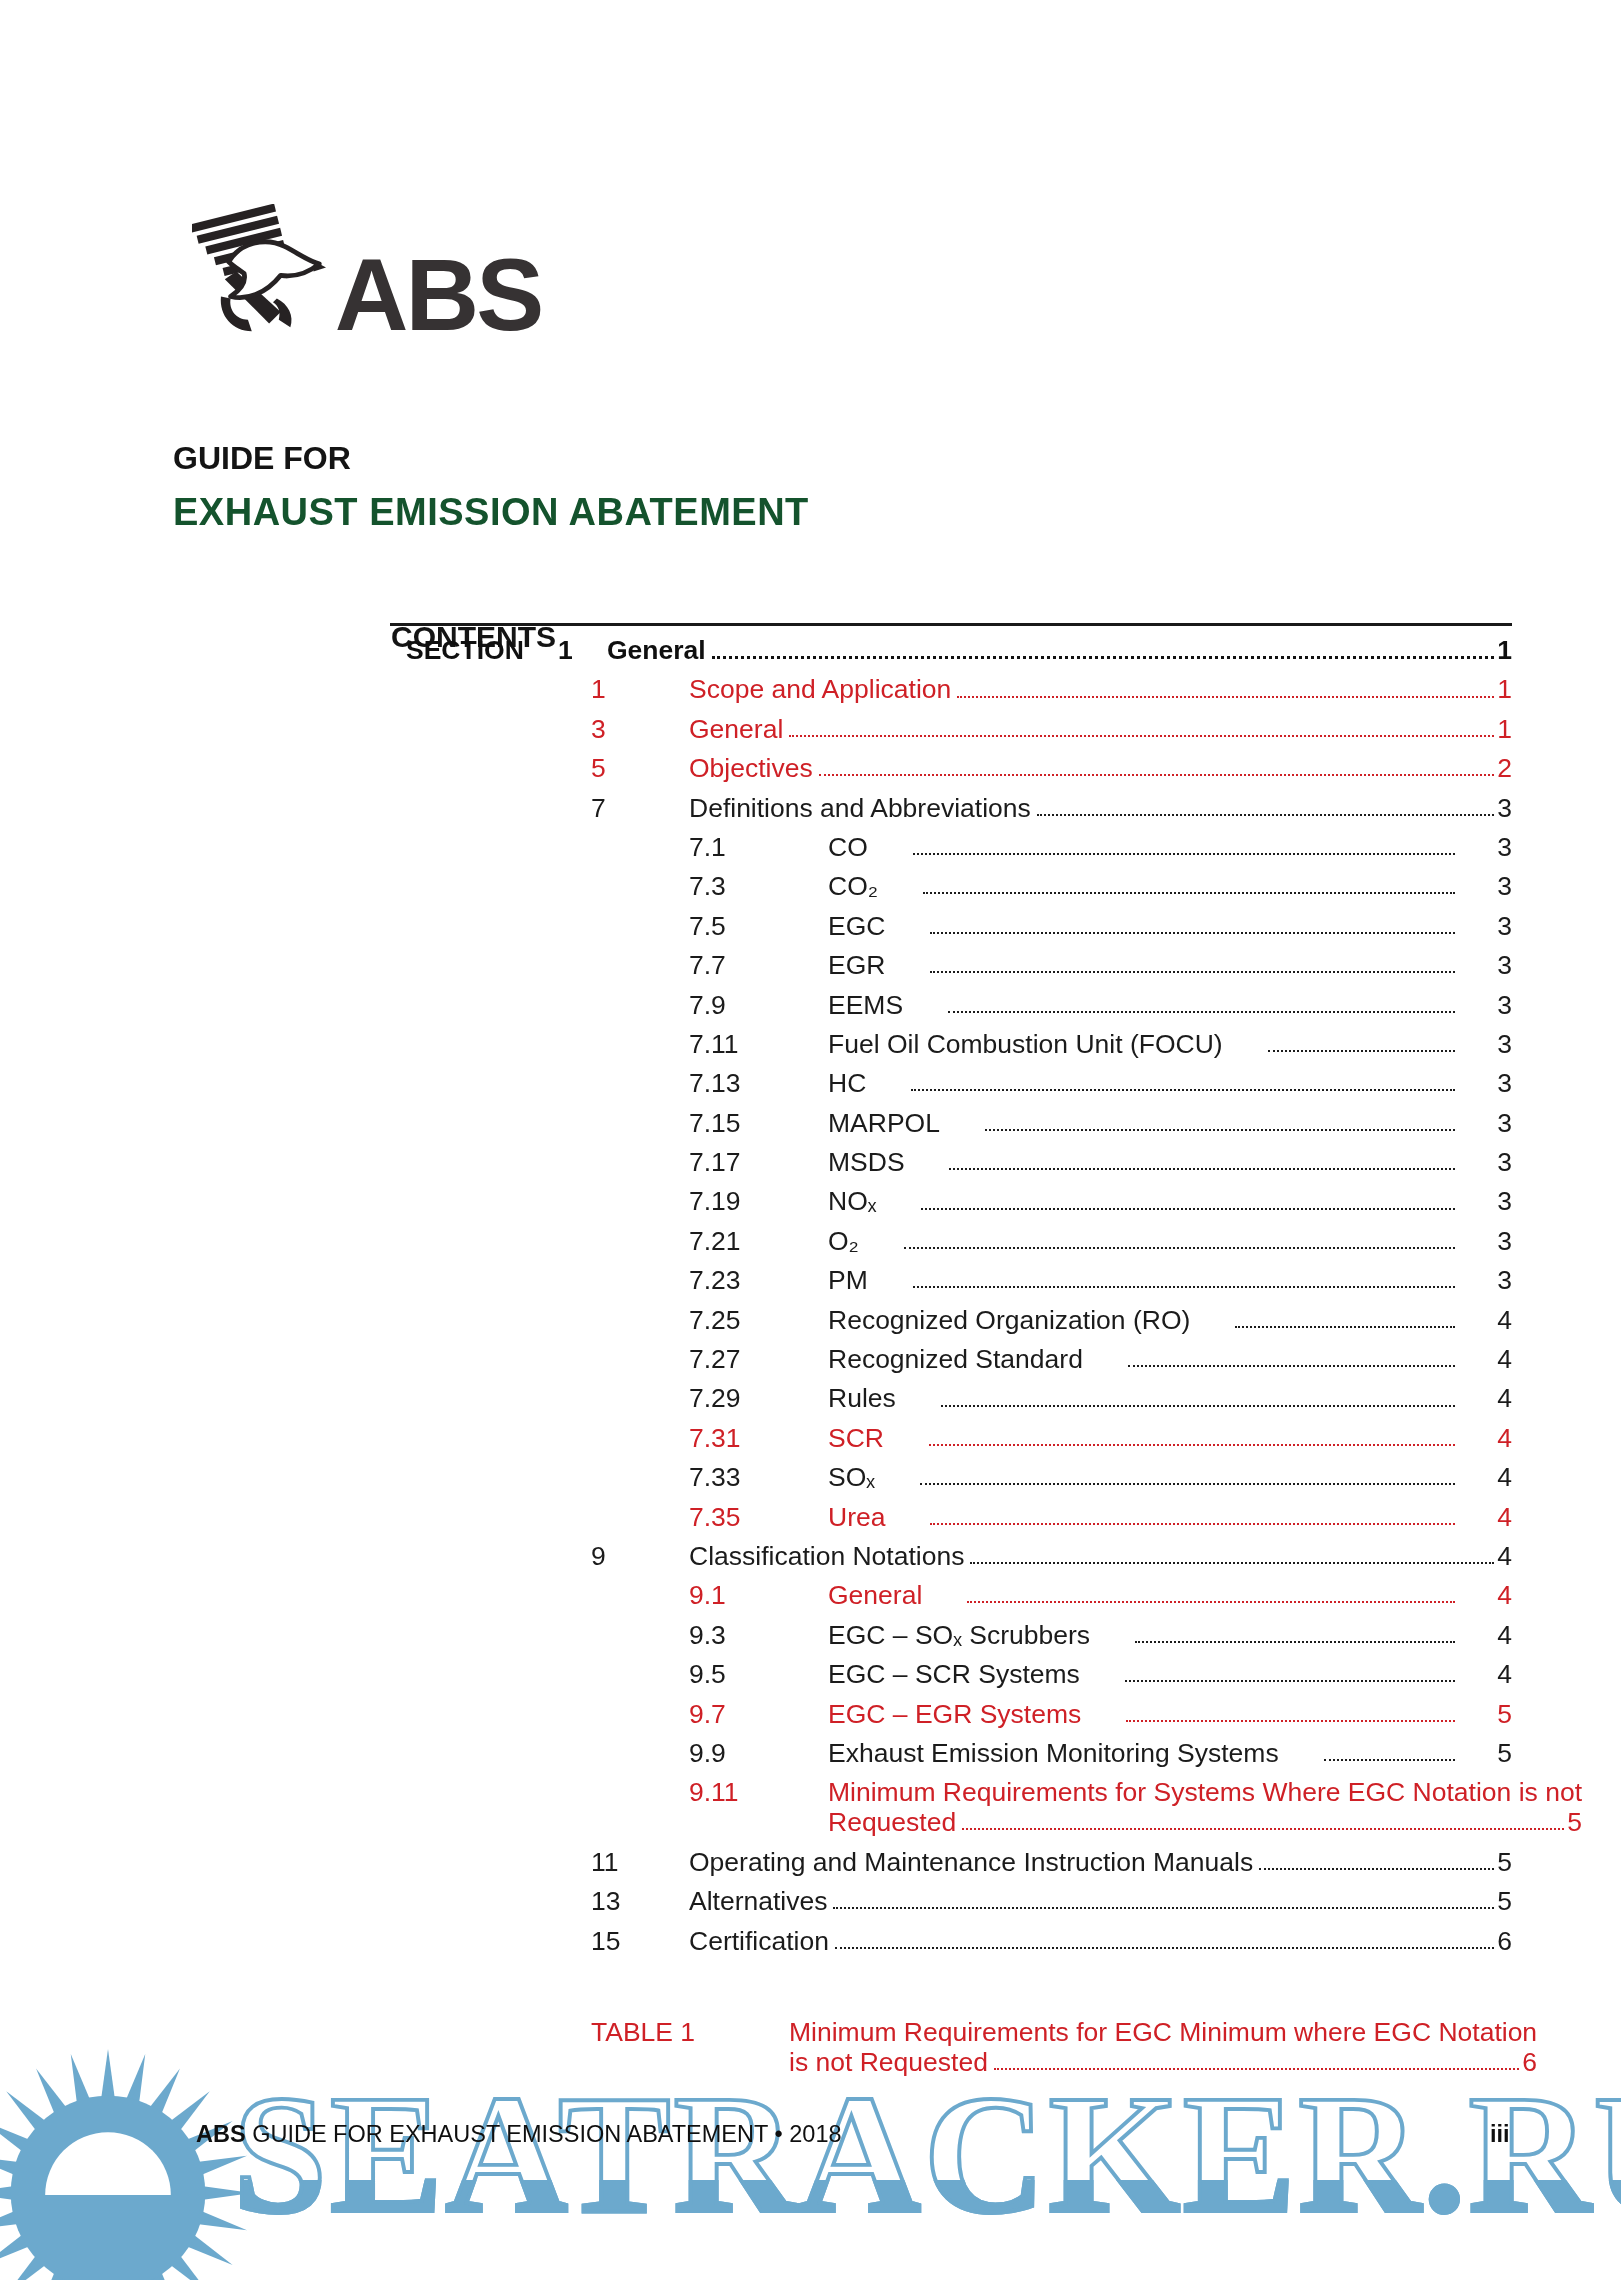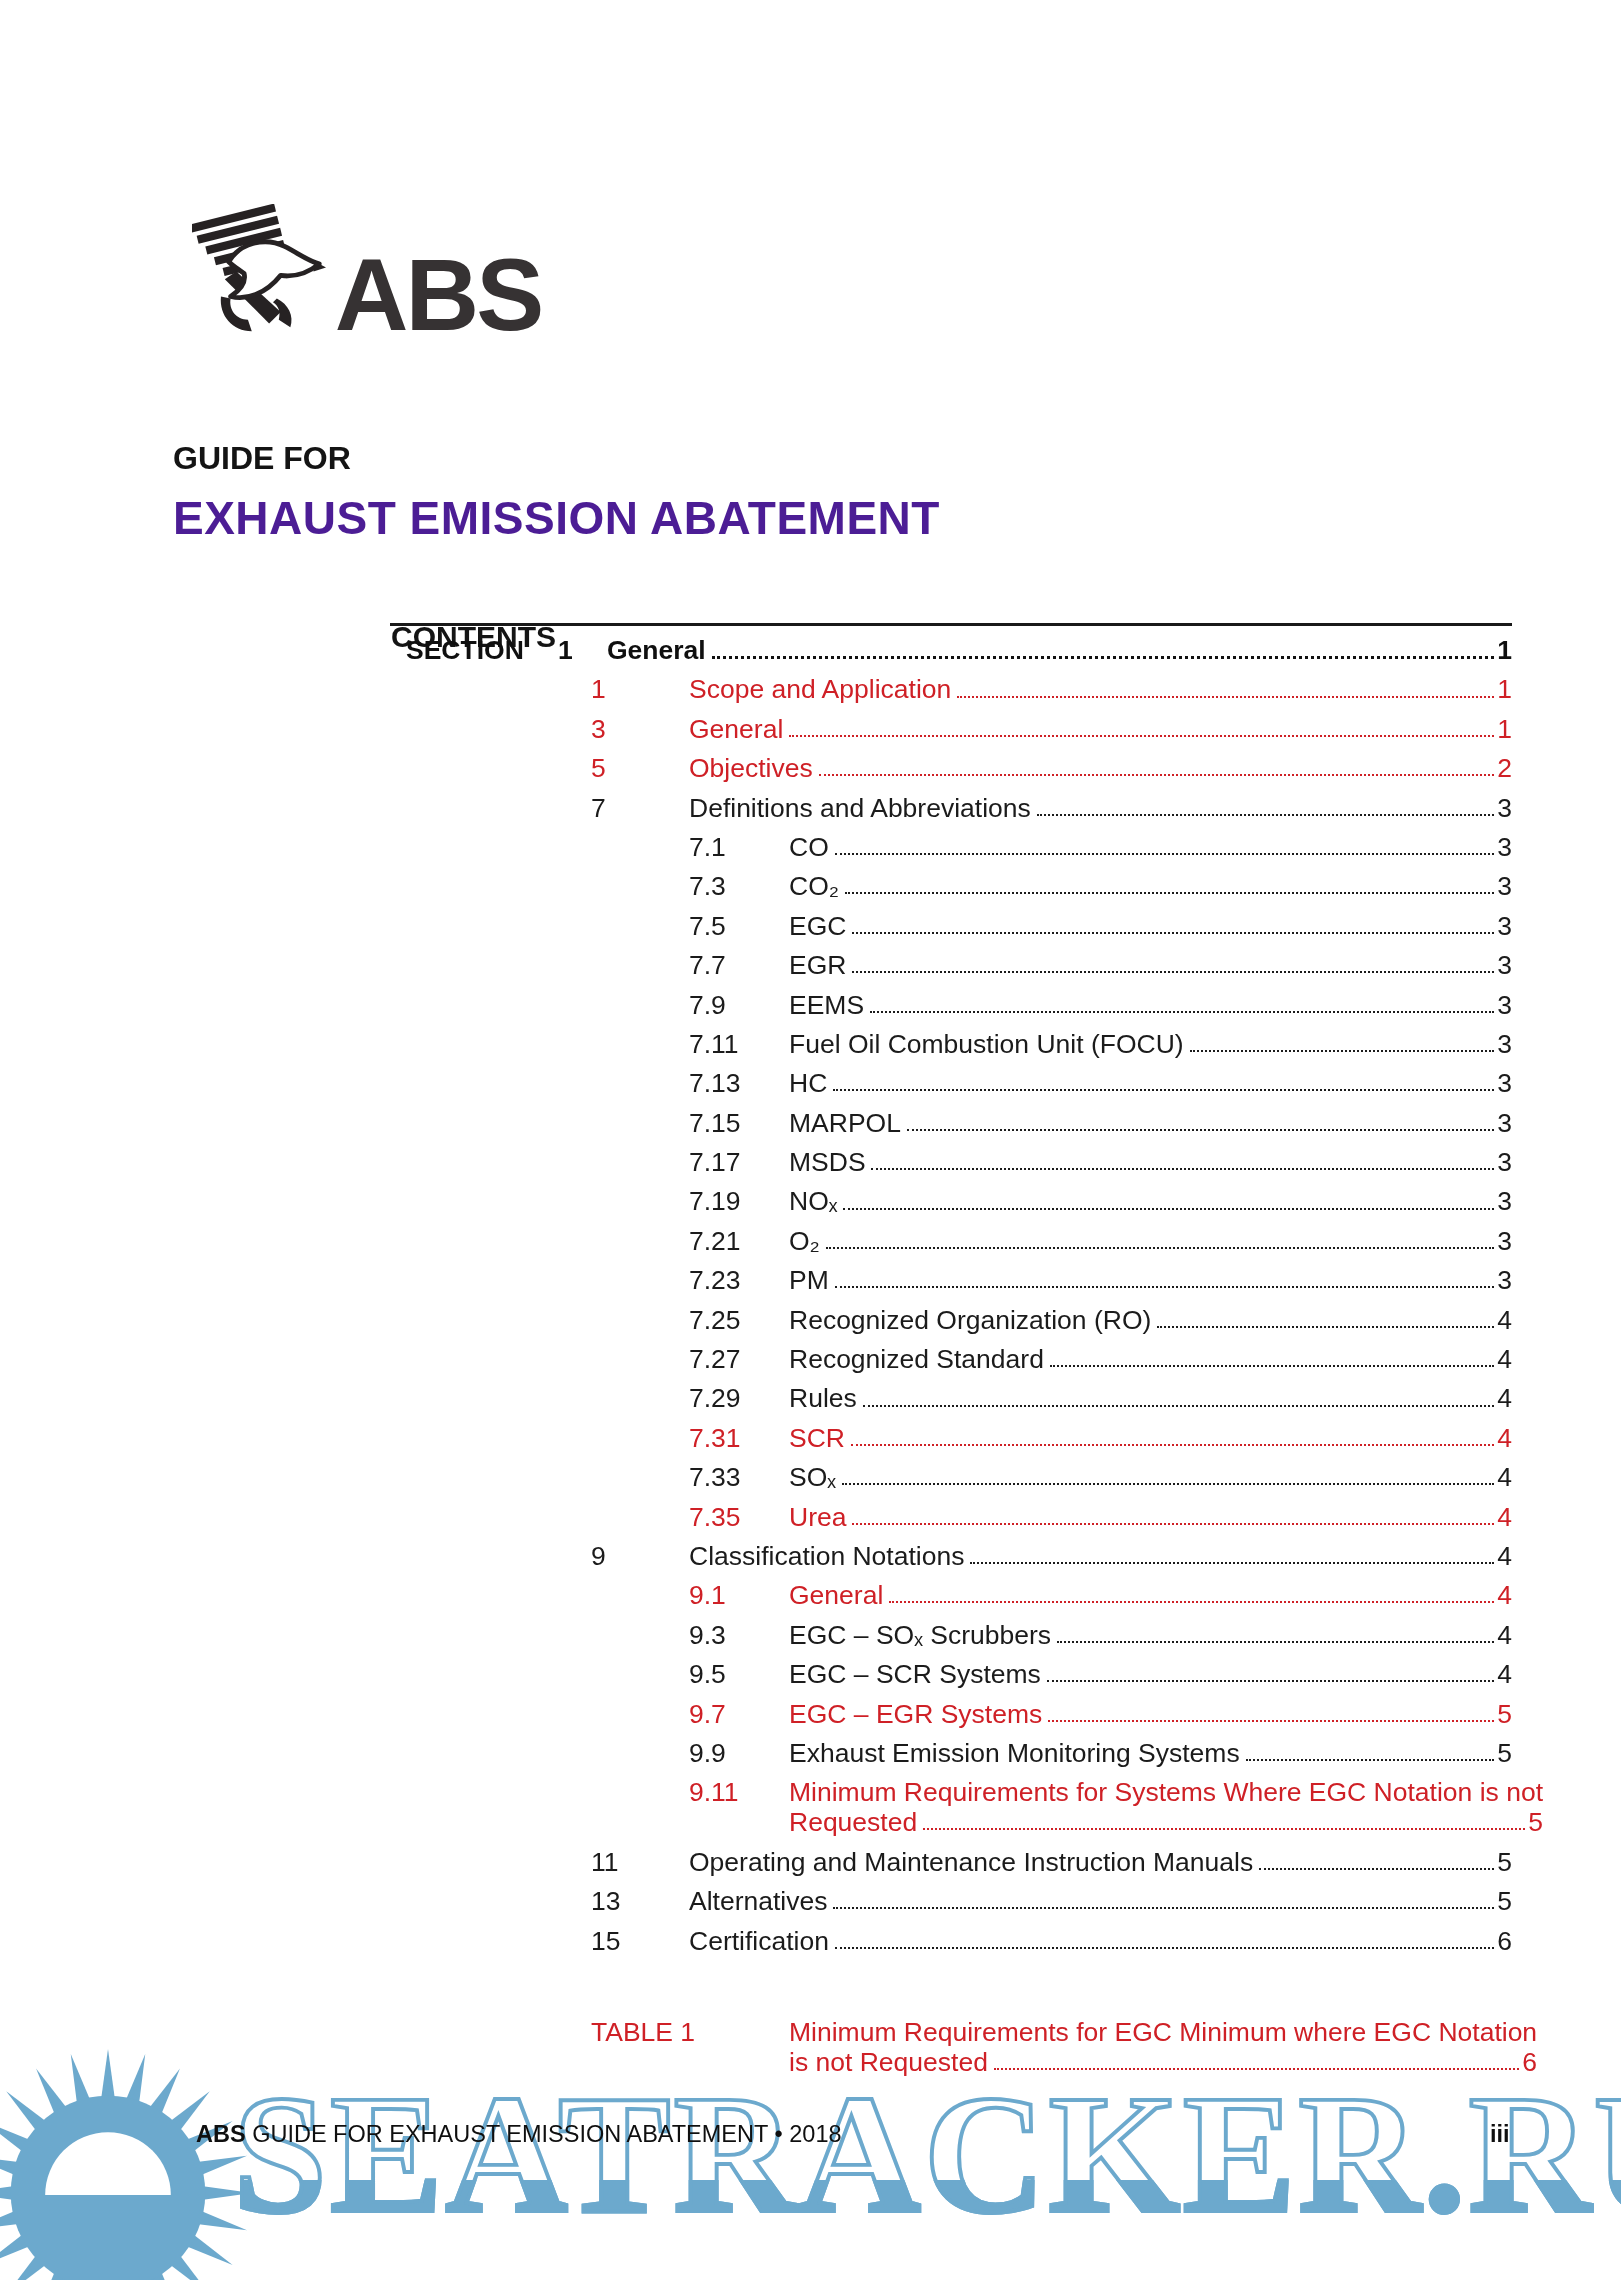--- a/index.html
+++ b/index.html
@@ -9,38 +9,38 @@
   .watermark-layer{position:absolute;inset:0;z-index:1;}
 
   
   .logo{position:absolute;left:192px;top:204px;display:flex;align-items:flex-end;}
   .logo svg{display:block;}
   .logo-text{font-weight:bold;font-size:102px;line-height:0.76;color:#363233;
              letter-spacing:-2.9px;margin-left:7.8px;margin-bottom:2px;}
 
   
   .guide-for{position:absolute;left:173px;top:440px;font-size:32px;font-weight:bold;color:#141414;}
-  .doc-title{position:absolute;left:173px;top:491px;font-size:46px;font-weight:800;
-             letter-spacing:0.5px;color:#4c1d95;}
+  .doc-title{position:absolute;left:173px;top:491px;font-size:38px;font-weight:800;
+             letter-spacing:0.5px;color:#14532d;}
   .contents-heading{position:absolute;left:391px;top:581px;font-size:30px;font-weight:bold;color:#141414;margin-top:39px;}
   .contents-rule{position:absolute;left:390px;top:623px;width:1122px;height:2.9px;background:#191919;}
 
   
   .toc{position:absolute;left:390px;top:635px;width:1122px;}
   .table-toc{position:absolute;left:390px;top:2017px;width:1122px;}
   .toc-row{display:flex;align-items:baseline;font-size:26.5px;line-height:30px;
            margin-bottom:9.4px;color:#1b1b1b;}
   .toc-row.red{color:#CF2026;}
   .toc-row .title,.toc-row .line1,.toc-row .t{white-space:nowrap;}
   .lvl1{font-weight:bold;color:#0f0f0f;margin-left:16px;}
   .lvl1 .seclabel{width:152px;flex:none;}
   .lvl1 .num{width:49px;flex:none;}
   .lvl2{padding-left:201px;}
   .lvl2 .num{width:98px;flex:none;}
-  .lvl3{padding-left:299px;}
+  .lvl3{padding-left:299px;gap:39px;}
   .lvl3 .num{width:100px;flex:none;}
   .lvlt{padding-left:201px;}
   .lvlt .num{width:198px;flex:none;}
   .dots{flex:1;align-self:flex-end;border-bottom:2.5px dotted currentColor;
         margin:0 2.9px 6.9px 5.9px;min-width:23.5px;}
   .lvl1 .dots{border-bottom:3.4px dotted #111;margin-bottom:5.9px;}
   .page-col{flex:none;}
   .tw{flex:1;display:flex;flex-direction:column;}
   .line2{display:flex;align-items:baseline;justify-content:space-between;}
   .line2 .t{flex:none;}

